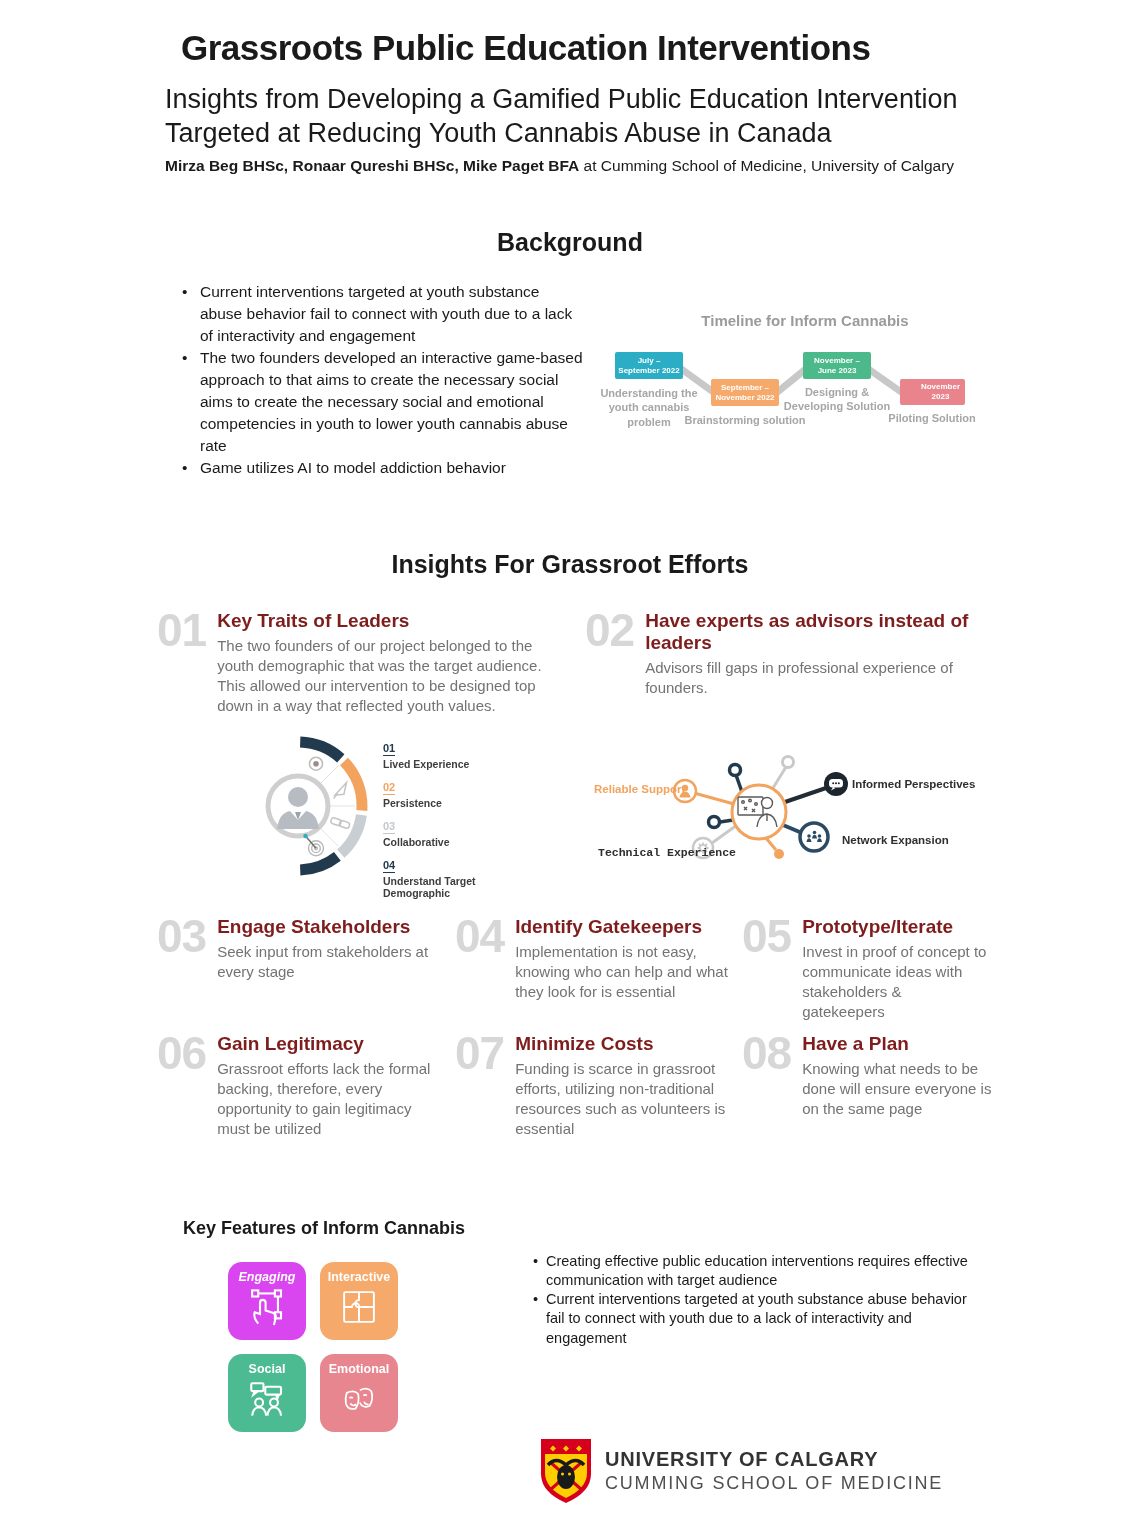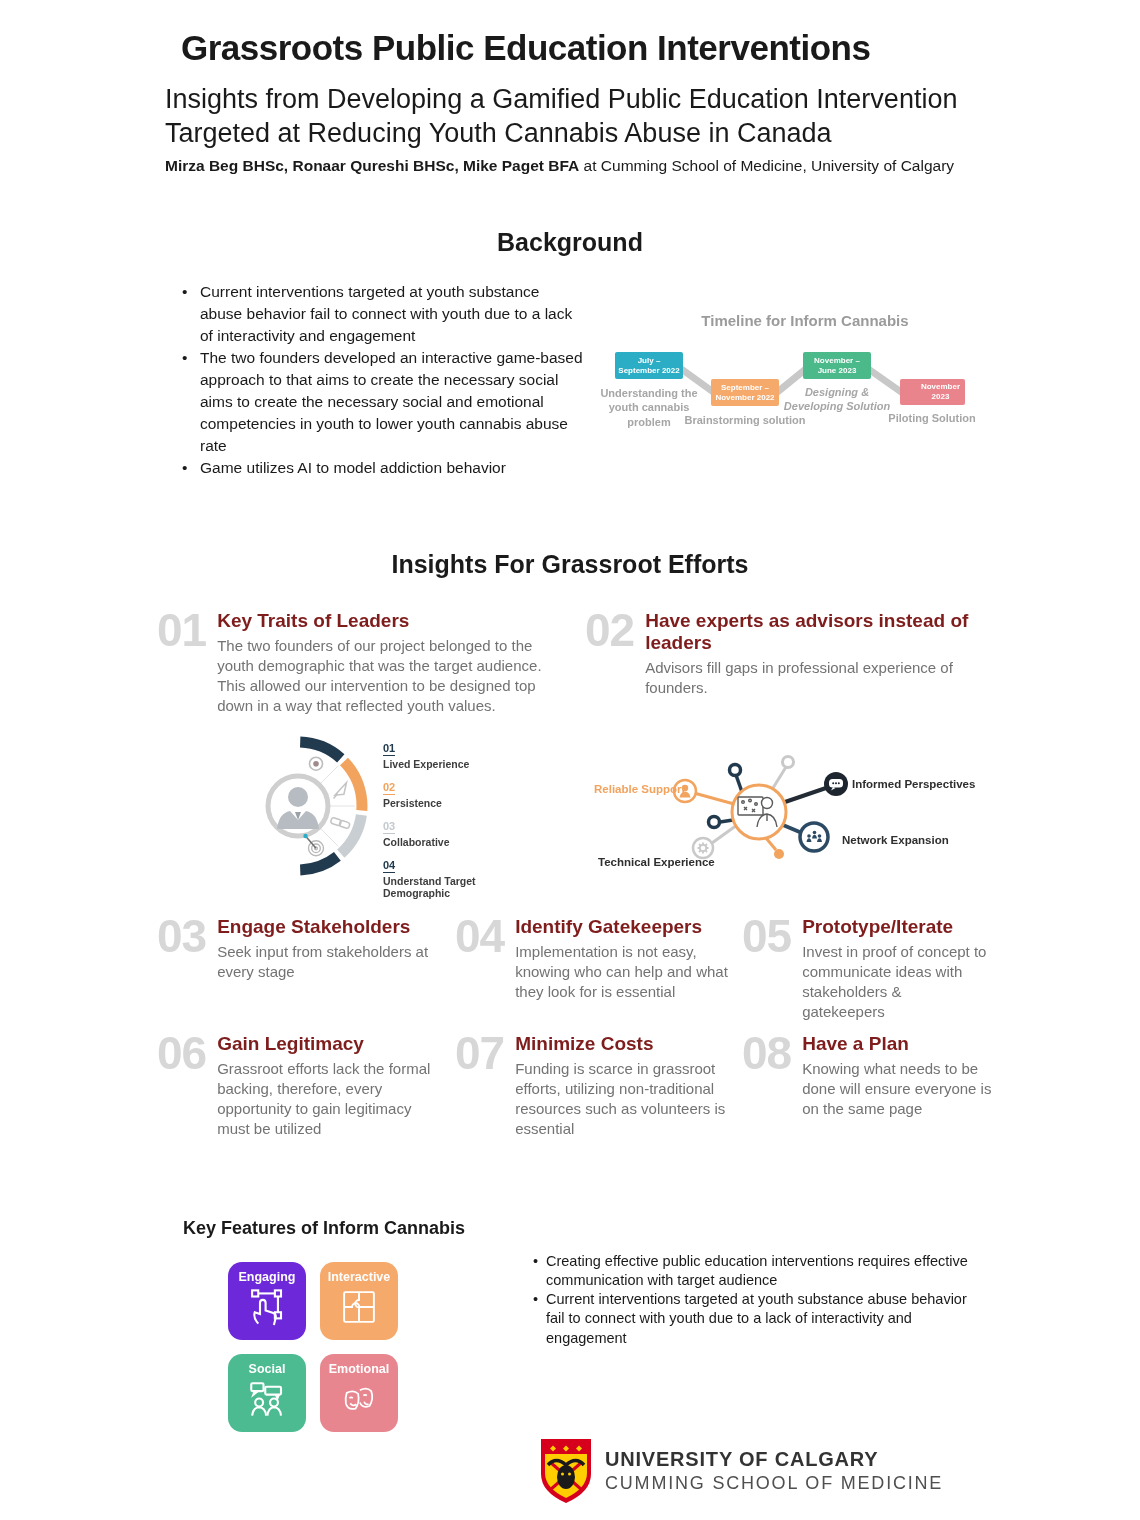--- a/index.html
+++ b/index.html
@@ -31,21 +31,21 @@
           color:#fff;font-weight:bold;font-size:8px;line-height:1.2;text-align:center;
           border-radius:2px;padding:1px 2px;box-sizing:border-box;}
   .tl-b1{left:15px;top:50px;width:68px;height:27px;}
   .tl-b2{left:111px;top:77px;width:68px;height:27px;}
   .tl-b3{left:203px;top:50px;width:68px;height:27px;}
   .tl-b4{left:300px;top:77px;width:65px;height:26px;padding-left:18px;}
   .tl-label{position:absolute;width:124px;transform:translateX(-50%);text-align:center;
             font-size:11px;font-weight:bold;color:#a6a6a6;line-height:1.3;}
   .tl-l1{left:49px;top:84px;}
   .tl-l2{left:145px;top:111px;}
-  .tl-l3{left:237px;top:83px;font-style:italic;}
+  .tl-l3{left:237px;top:83px;}
   .tl-l4{left:332px;top:109px;}
 
   
   .item{position:absolute;display:flex;align-items:flex-start;}
   .item .num{font-size:46px;font-weight:bold;color:#d7d7d7;line-height:0.9;
              letter-spacing:-1px;margin-right:11px;flex:none;}
   .item h3{margin:0 0 4px 0;font-size:19px;font-weight:bold;line-height:1.15;color:#7f1d1d;}
   .item p{margin:0;font-size:15px;line-height:1.33;color:#737373;}
   .it01{left:157px;top:610px;width:395px;}
   .it02{left:585px;top:610px;width:395px;}
@@ -62,21 +62,21 @@
   .trait{margin-bottom:7px;}
   .t-num{display:inline-block;font-size:11px;font-weight:bold;border-bottom:1.5px solid currentColor;
          padding-bottom:1px;margin-bottom:2px;}
   .t-label{font-size:10.5px;font-weight:bold;color:#3d3d3d;line-height:1.15;}
 
   
   .network{left:590px;top:748px;width:380px;height:145px;}
   .net-label{position:absolute;font-size:11.5px;font-weight:bold;color:#2e2e2e;white-space:nowrap;}
   .nl-reliable{left:4px;top:35px;width:80px;text-align:right;}
   .nl-informed{left:262px;top:30px;}
-  .nl-technical{left:8px;top:108px;}
+  .nl-technical{left:8px;top:98px;font-family:Liberation Mono, monospace;}
   .nl-network{left:252px;top:86px;}
 
   
   .kf-heading{left:183px;top:1218px;font-size:18px;font-weight:bold;}
   .kf-grid{left:228px;top:1262px;display:grid;grid-template-columns:78px 78px;
            grid-auto-rows:78px;gap:14px 14px;}
   .kf-box{border-radius:14px;display:flex;flex-direction:column;align-items:center;color:#fff;}
   .kf-label{font-weight:bold;font-size:12.5px;padding-top:8px;}
   .kf-icon{margin-top:2px;}
 
@@ -306,21 +306,21 @@
   <div class="item it08">
     <div class="num">08</div>
     <div class="txt">
         <h3>Have a Plan</h3>
       <p style="width:190px;">Knowing what needs to be done will ensure everyone is on the same page</p>
       </div>
   </div>
 
   <div class="abs kf-heading">Key Features of Inform Cannabis</div>
   <div class="abs kf-grid">
-    <div class="kf-box" style="background-color: #6d28d9;">
+    <div class="kf-box" style="background-color: #d946ef; font-style: italic;">
       <div class="kf-label">Engaging</div>
       <svg class="kf-icon" width="42" height="42" viewBox="0 0 48 48" fill="none" stroke="#fff" stroke-width="2.4">
         <rect x="7" y="5" width="7" height="7"></rect>
           <rect x="33" y="5" width="7" height="7"></rect>
           <rect x="33" y="30" width="7" height="7"></rect>
         <line x1="14" y1="8.5" x2="33" y2="8.5"></line>
           <line x1="36.5" y1="12" x2="36.5" y2="30"></line>
         <path d="M14 43 q-6 -7 -4 -13 l6 2 v-13 q0 -3.2 3.2 -3.2 t3.2 3.2 v9 l8 2.5 q4.5 1.3 3.5 6 l-2 8"></path>
       </svg>
     </div>

